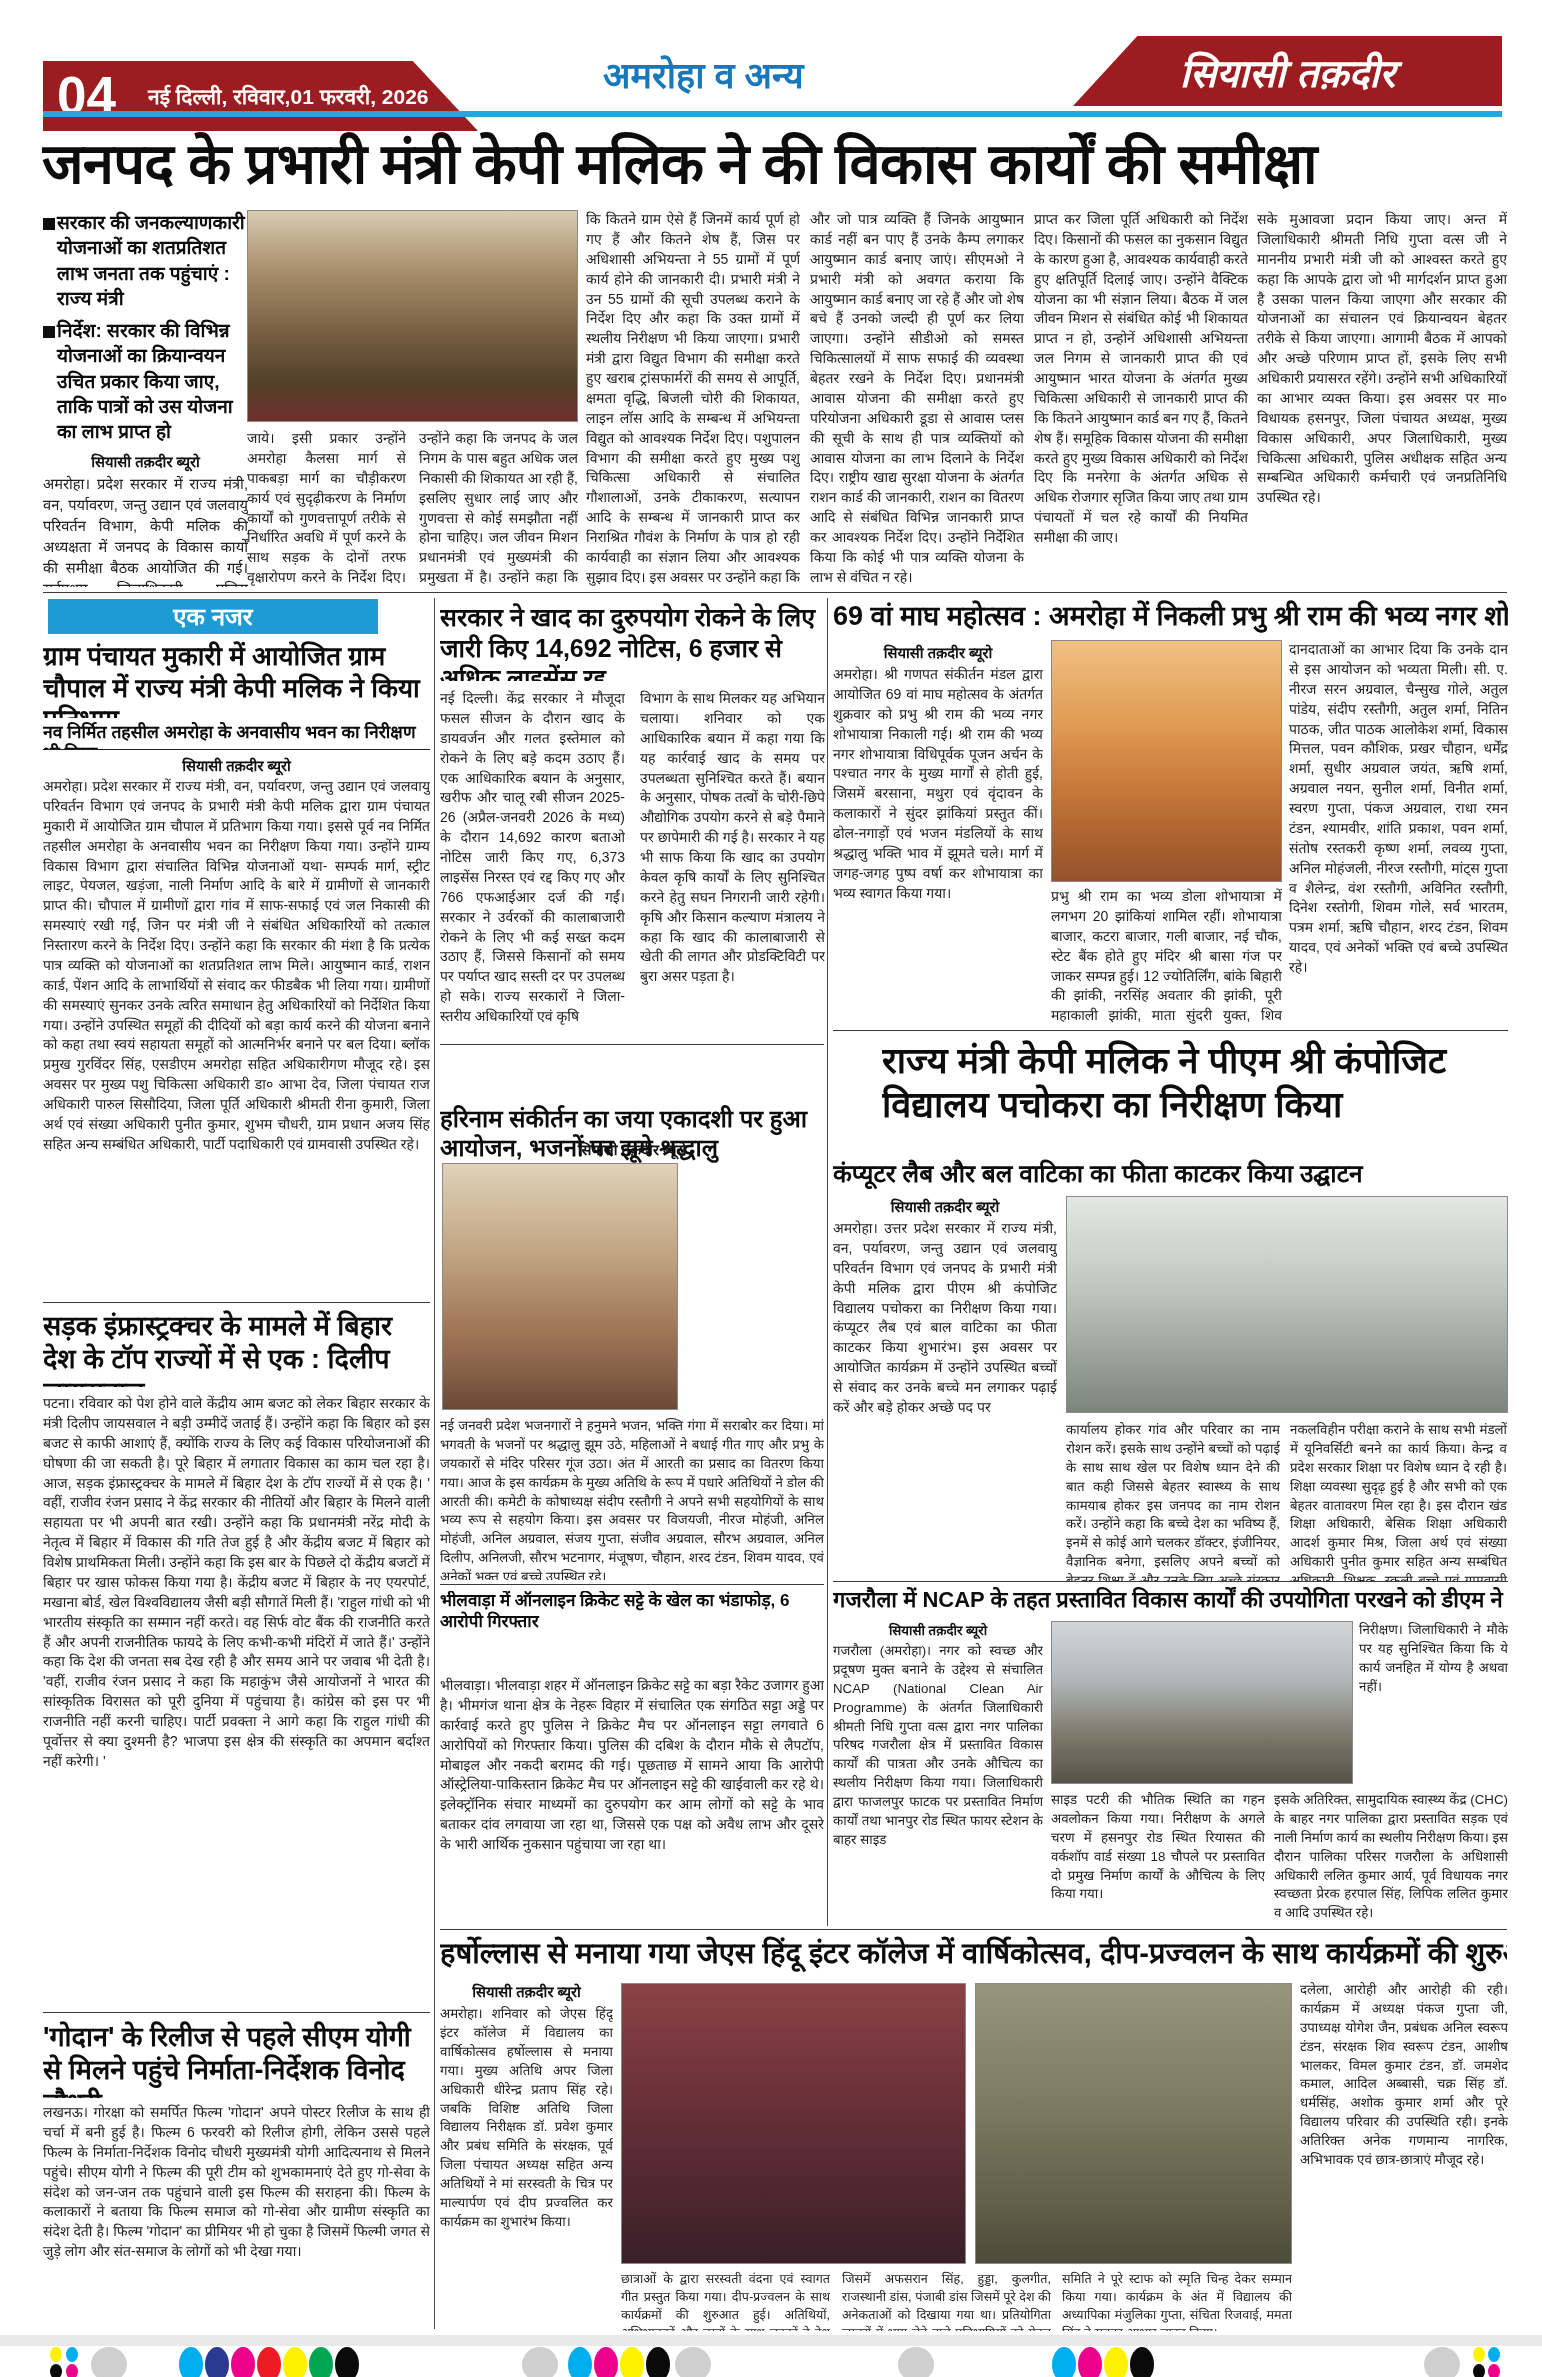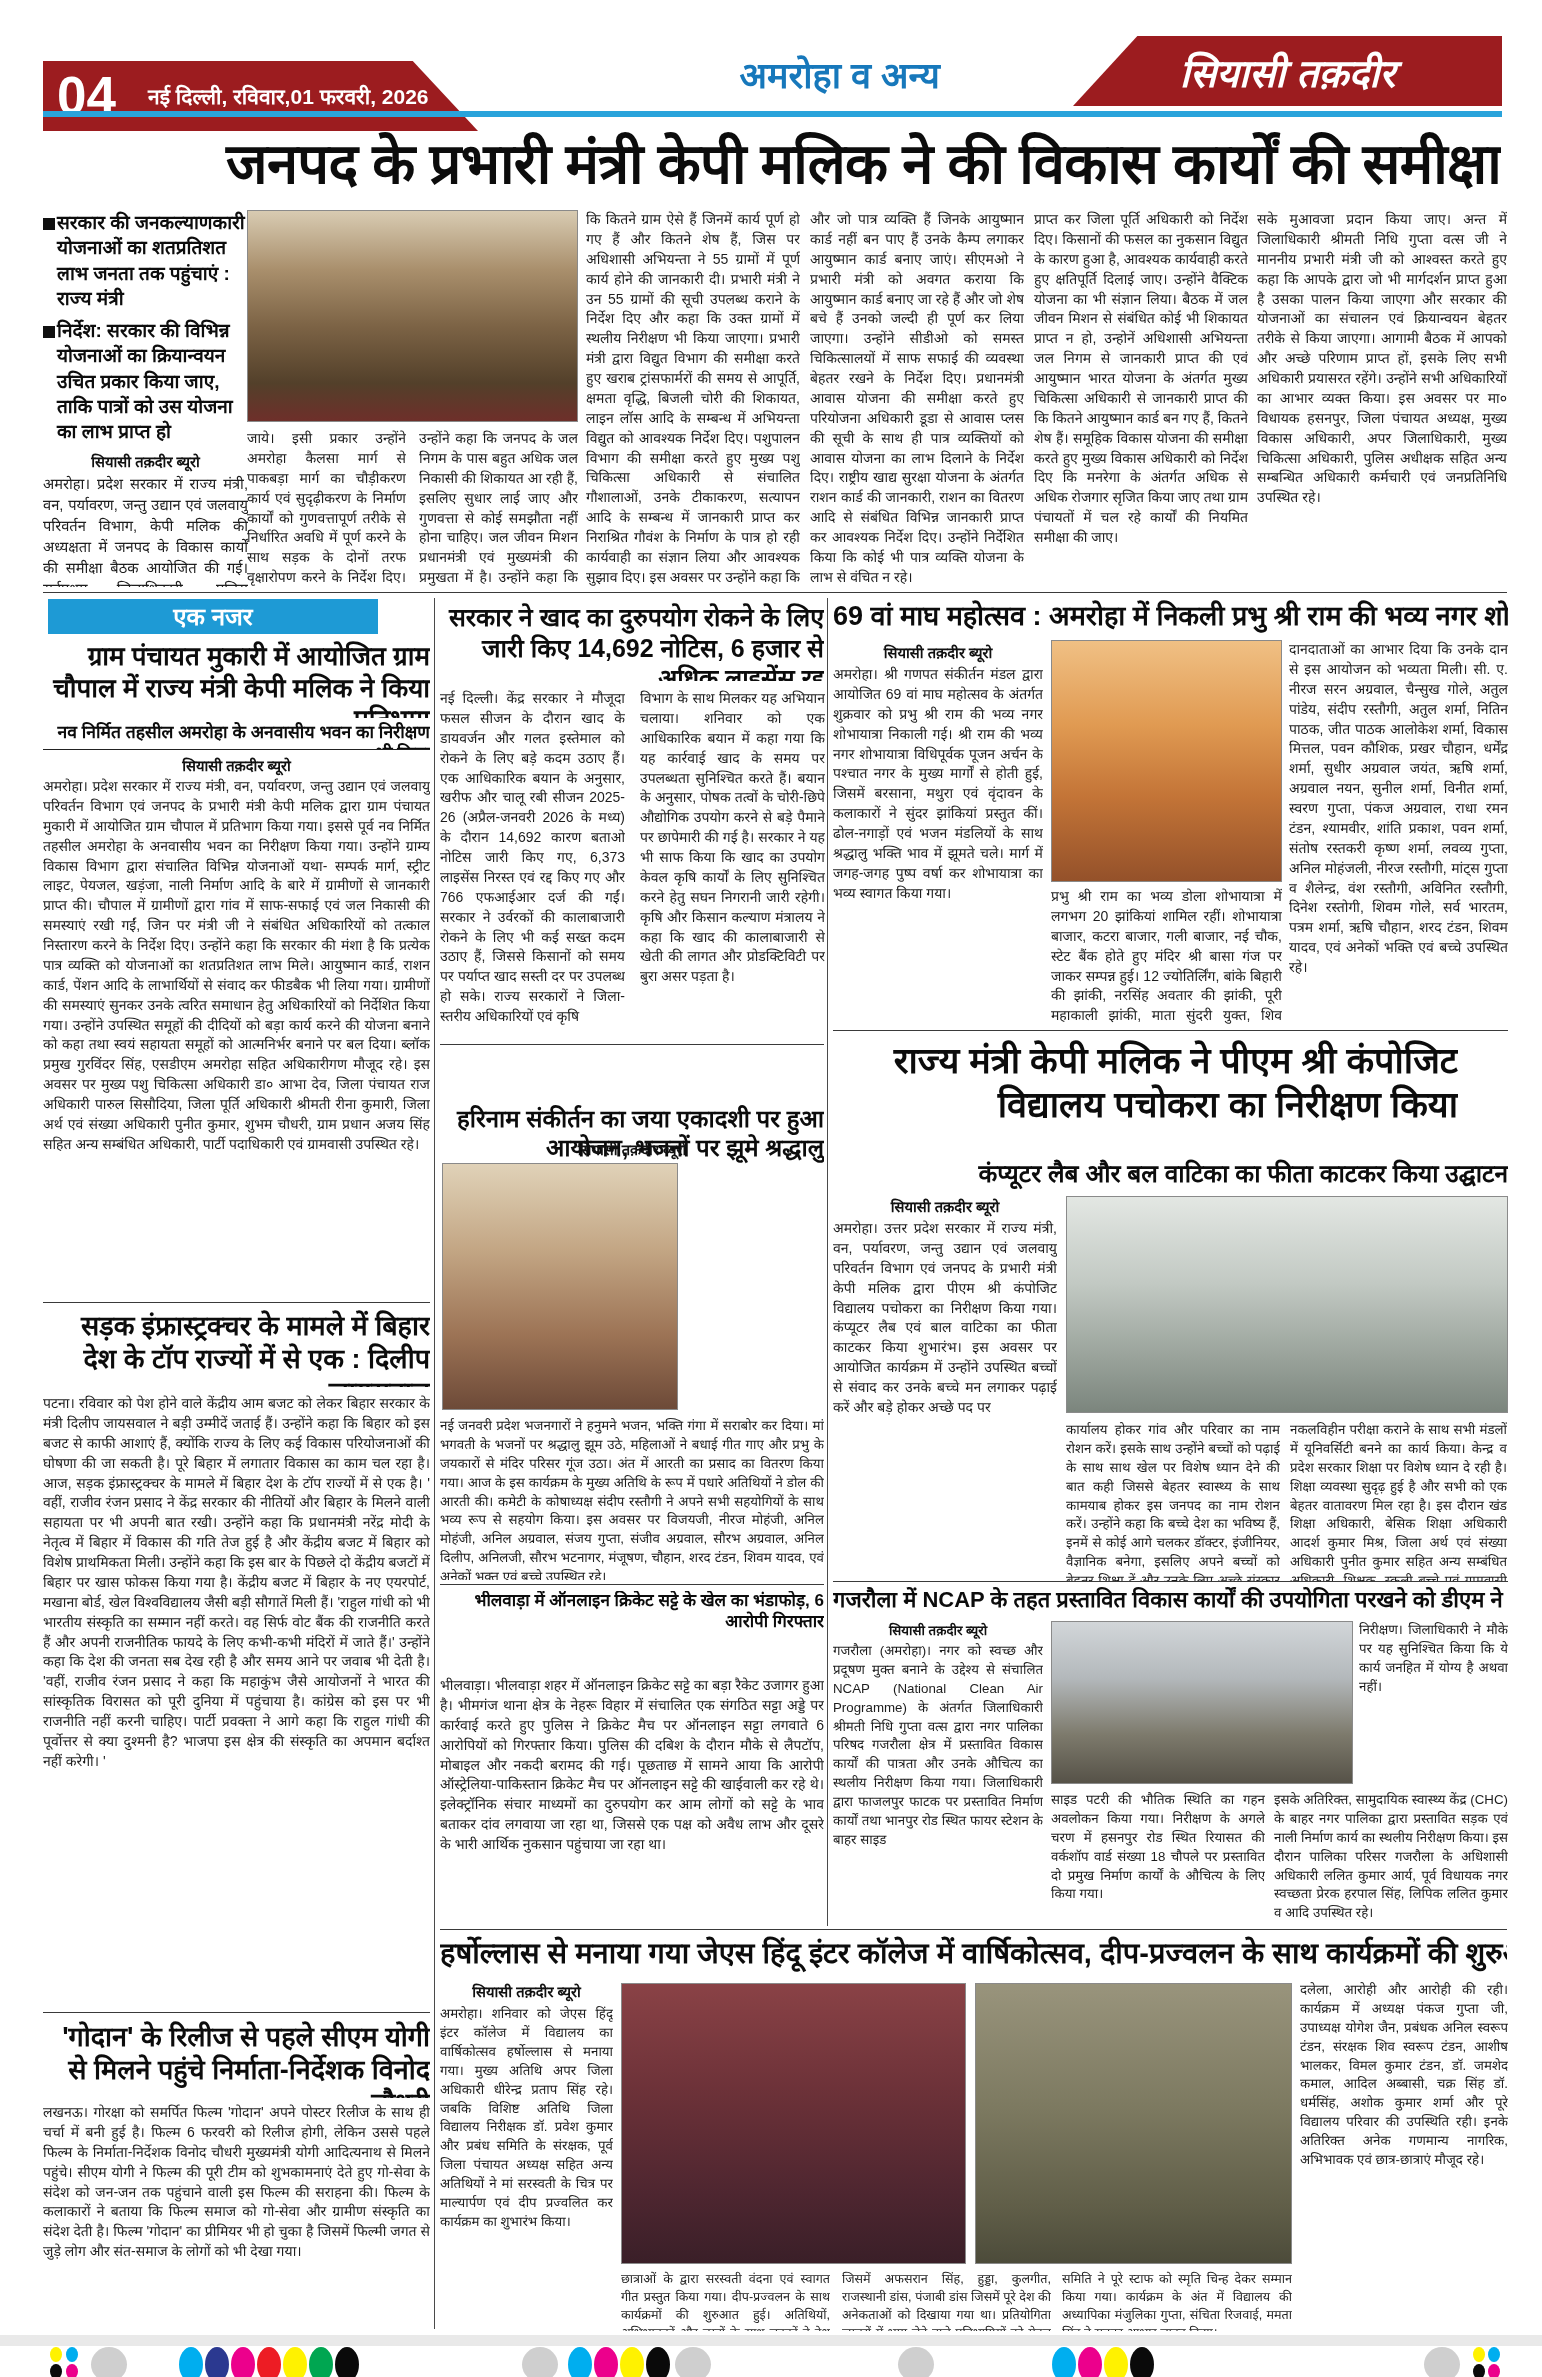--- a/index.html
+++ b/index.html
@@ -1,19 +1,19 @@
 <!DOCTYPE html>
 <html style="font-size:11.2px"><head>
 <meta charset="utf-8">
 <style>
   html,body{margin:0;padding:0;background:#d9d9d9;font-family:"Liberation Sans",sans-serif;}
   #page{position:relative;width:1543px;height:2377px;background:#fff;color:#141414;margin:0 auto;overflow:hidden;}
   .abs{position:absolute;}
   .jt{text-align:justify;font-size:14px;line-height:1.42;color:#1d1d1d;overflow:hidden;word-break:break-word;}
-  .hl{font-weight:bold;color:#0c0c0c;text-align:right;line-height:1.22;overflow:hidden;}
+  .hl{font-weight:bold;color:#0c0c0c;text-align:left;line-height:1.22;overflow:hidden;}
   .byline{text-align:center;font-weight:bold;font-size:14.7px;color:#111;}
   .ruleh{background:#3a3a3a;height:1.4px;}
   .rulev{background:#4a4a4a;width:1.4px;}
   .photo{border:0.7px solid #8a8a8a;box-sizing:border-box;}
   .kicker{background:#1e9ad5;color:#fff;font-weight:bold;font-size:24px;text-align:center;line-height:35px;overflow:hidden;}
   .para-red{background:#9c1c1f;}
   .bullet{display:flex;gap:2px;margin-bottom:7px;}
   .bsq{width:12px;height:12px;background:#101010;flex:none;margin-top:7.7px;}
   .btxt{font-weight:bold;font-size:19px;line-height:1.33;color:#0d0d0d;}
   .dot{position:absolute;border-radius:50%;width:24px;height:35px;}
@@ -24,21 +24,21 @@
 </style>
 </head>
 <body>
 
 <div id="page">
 
   <div class="abs para-red" style="left:43px;top:36px;width:435px;height:70px;clip-path:polygon(0 0,85% 0,100% 100%,0 100%);margin-top:25px;">
     <div class="abs" style="left:14px;top:0px;font-size:53px;font-weight:bold;color:#fff;line-height:70px;">04</div>
     <div class="abs" style="left:105px;top:0;width:281px;height:70px;display:flex;align-items:center;font-size:21px;font-weight:bold;color:#fff;">नई दिल्ली, रविवार,01 फरवरी, 2026</div>
   </div>
-  <div class="abs" style="left:603px;top:50px;width:337px;text-align:right;font-size:36px;font-weight:bold;color:#1778bb;">अमरोहा व अन्य</div>
+  <div class="abs" style="left:603px;top:50px;width:337px;text-align:left;font-size:36px;font-weight:bold;color:#1778bb;">अमरोहा व अन्य</div>
   <div class="abs para-red" style="left:1073px;top:36px;width:429px;height:70px;clip-path:polygon(15% 0,100% 0,100% 100%,0 100%);font-style:italic;">
     <div class="abs" style="left:0;top:0;width:100%;height:70px;display:flex;align-items:center;justify-content:center;font-size:39px;font-weight:bold;color:#fff;">सियासी तक़दीर</div>
   </div>
   <div class="abs" style="left:43px;top:111px;width:1459px;height:6.3px;background:#29a3db;"></div>
 
   <div class="abs hl" style="left:42px;top:130px;width:1459px;height:70px;font-size:56px;letter-spacing:-0.7px;">जनपद के प्रभारी मंत्री केपी मलिक ने की विकास कार्यों की समीक्षा</div>
 
   <div class="abs" style="left:43px;top:210px;width:205px;height:377px;overflow:hidden;">
     <div class="bullet">
       <div class="bsq"></div>

